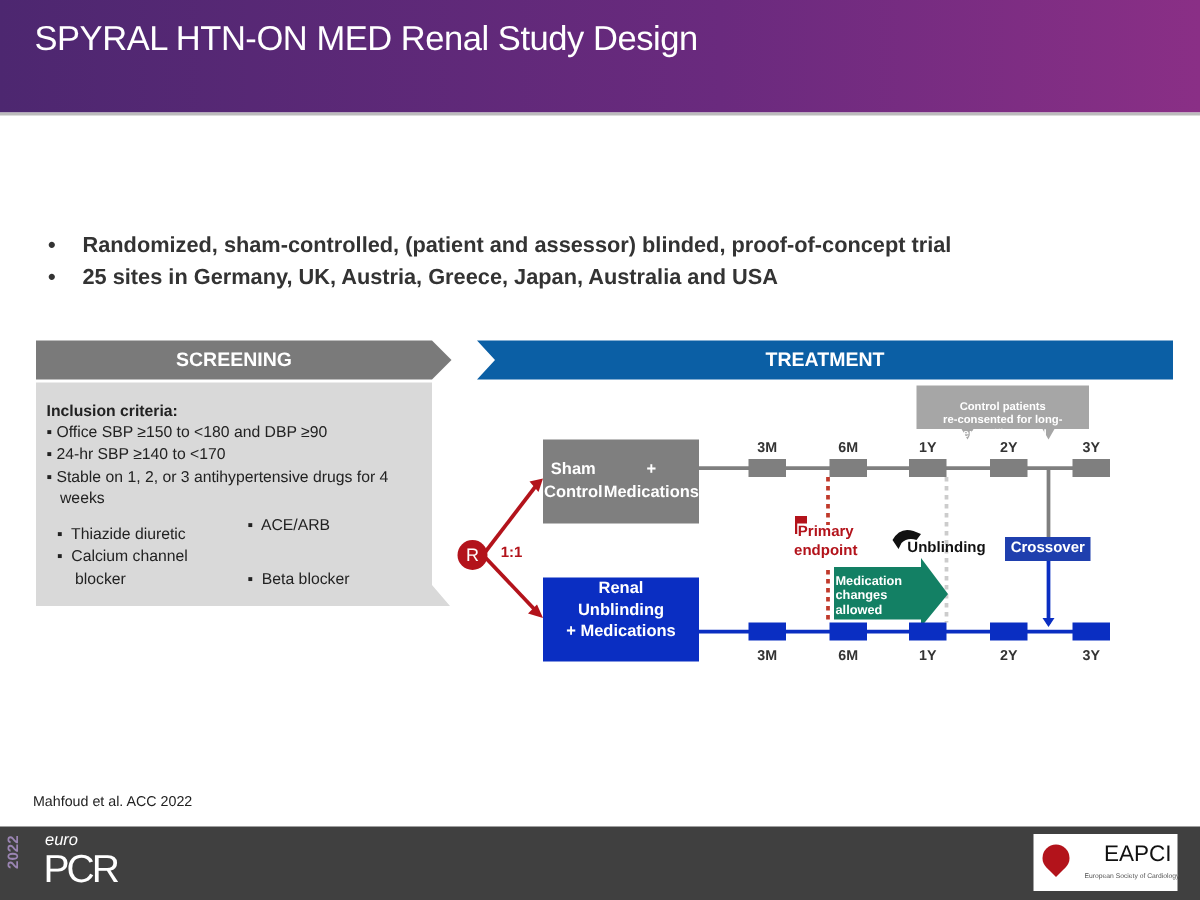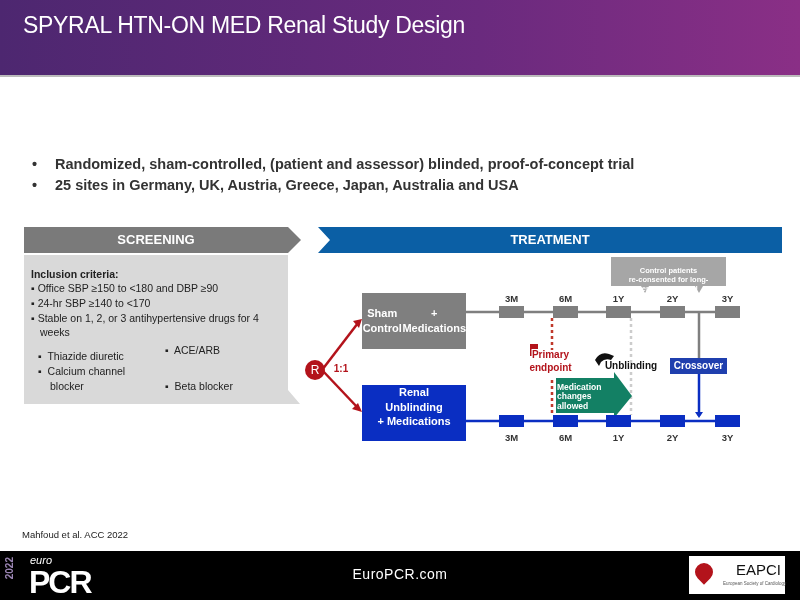--- a/index.html
+++ b/index.html
@@ -9,21 +9,21 @@
 .hdr .t1{top:12px}.hdr .t2{top:42px}
 .hdr sup{font-size:13px}
 .bul{position:absolute;left:36px;font-size:14.5px;font-weight:bold;color:#333}
 .bul .dot{position:absolute;left:-4px}
 .bul span.tx{position:absolute;left:19px;white-space:nowrap}
 .lbl{position:absolute;color:#fff;font-weight:bold;font-size:13px}
 .crit{position:absolute;font-size:10.5px;color:#222;white-space:nowrap}
 .box{position:absolute;color:#fff;font-weight:bold;font-size:11px;text-align:center;display:flex;align-items:center;justify-content:center;line-height:1.35}
 .mk{position:absolute;font-size:9.5px;font-weight:bold;color:#333}
 .sq{position:absolute;width:25px;height:12px}
-.footer{position:absolute;left:0;top:551px;width:800px;height:49px;background:#000000}
+.footer{position:absolute;left:0;top:551px;width:800px;height:49px;background:#404040}
 </style>
 </head>
 <body>
 
 <div class="hdr">
   <div class="t t1">SPYRAL HTN-ON MED Renal Study Design</div>
 </div>
 
 <div class="bul" style="top:156px">
     <span class="dot">•</span>
@@ -136,20 +136,19 @@
     <div>changes</div>
     <div>allowed</div>
 </div>
 <div class="box" style="left:670px;top:358px;width:57px;height:16px;font-size:10px">Crossover</div>
 
 <div style="position:absolute;left:22px;top:529px;font-size:9.5px;color:#222">Mahfoud et al. ACC 2022</div>
 
 <div class="footer">
   <div style="position:absolute;left:4px;top:6px;color:#9b85b3;font-size:10px;font-weight:bold;writing-mode:vertical-rl;transform:rotate(180deg)">2022</div>
   <div style="position:absolute;left:30px;top:3px;color:#fff;font-size:11px;font-style:italic">euro</div>
-  <div style="position:absolute;left:29px;top:13px;color:#fff;font-size:32px;font-weight:bold;letter-spacing:-2px">PCR</div>
-  <div style="position:absolute;left:0;width:800px;top:15px;text-align:center;color:#fff;font-size:14px;letter-spacing:0.5px">EuroPCR.com</div>
+  <div style="position:absolute;left:29px;top:13px;color:#fff;font-size:26px;font-weight:normal;letter-spacing:-2px">PCR</div>
   <div style="position:absolute;left:689px;top:5px;width:96px;height:38px;background:#fff">
     <div style="position:absolute;left:6px;top:7px;width:18px;height:18px;background:#b3131b;border-radius:50% 50% 50% 0;transform:rotate(-45deg)"></div>
     <div style="position:absolute;left:47px;top:5px;font-weight:normal;font-size:15px;color:#111">EAPCI</div>
     <div style="position:absolute;left:34px;top:25px;font-size:4.5px;color:#555;white-space:nowrap">European Society of Cardiology</div>
   </div>
 </div>
 
 </body></html>

